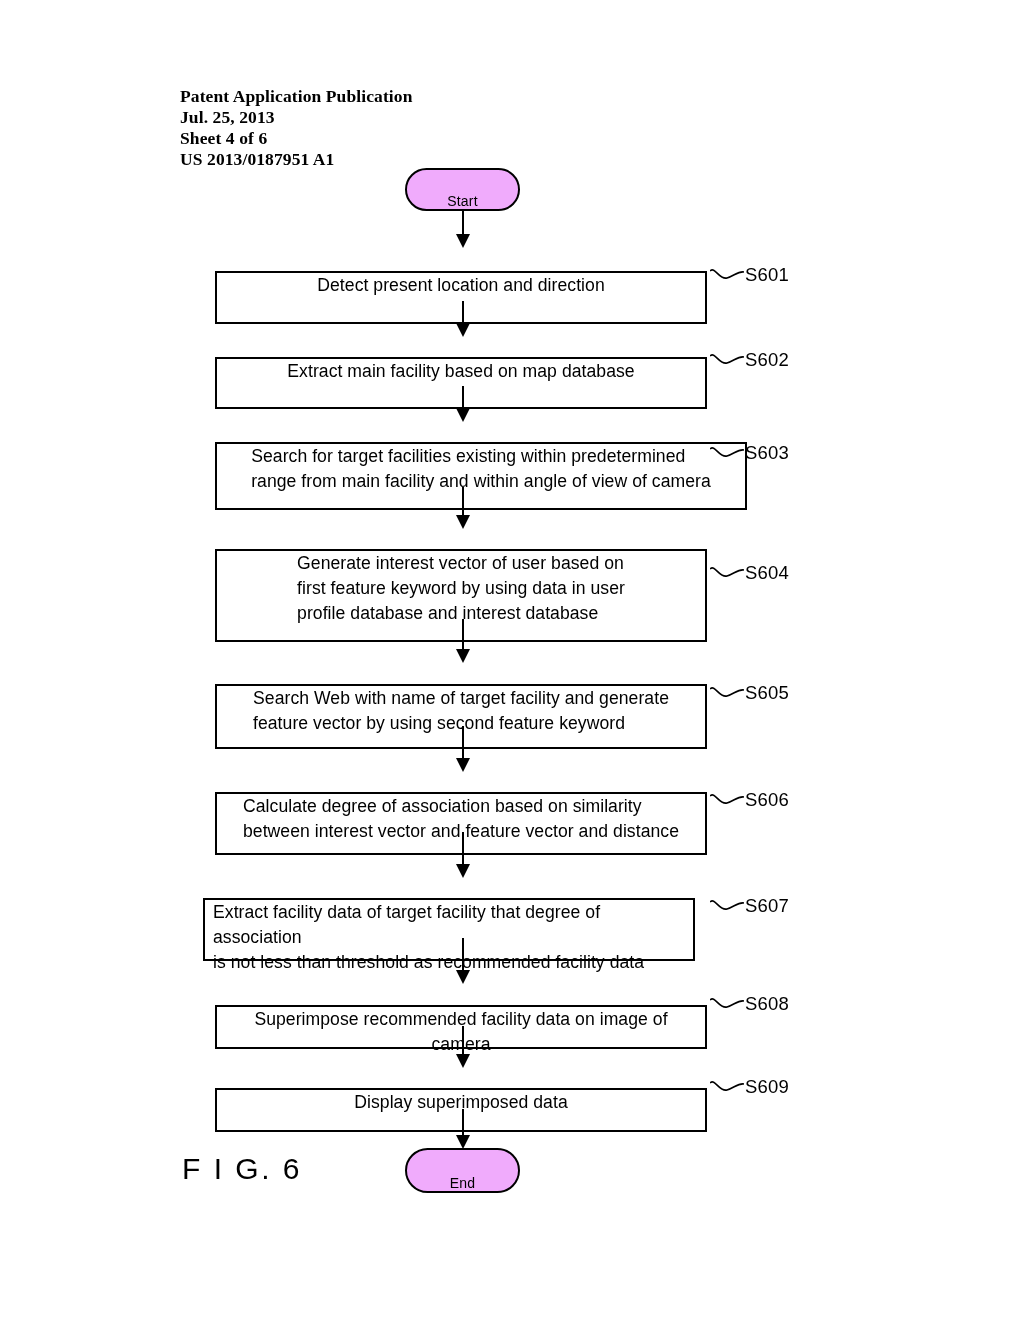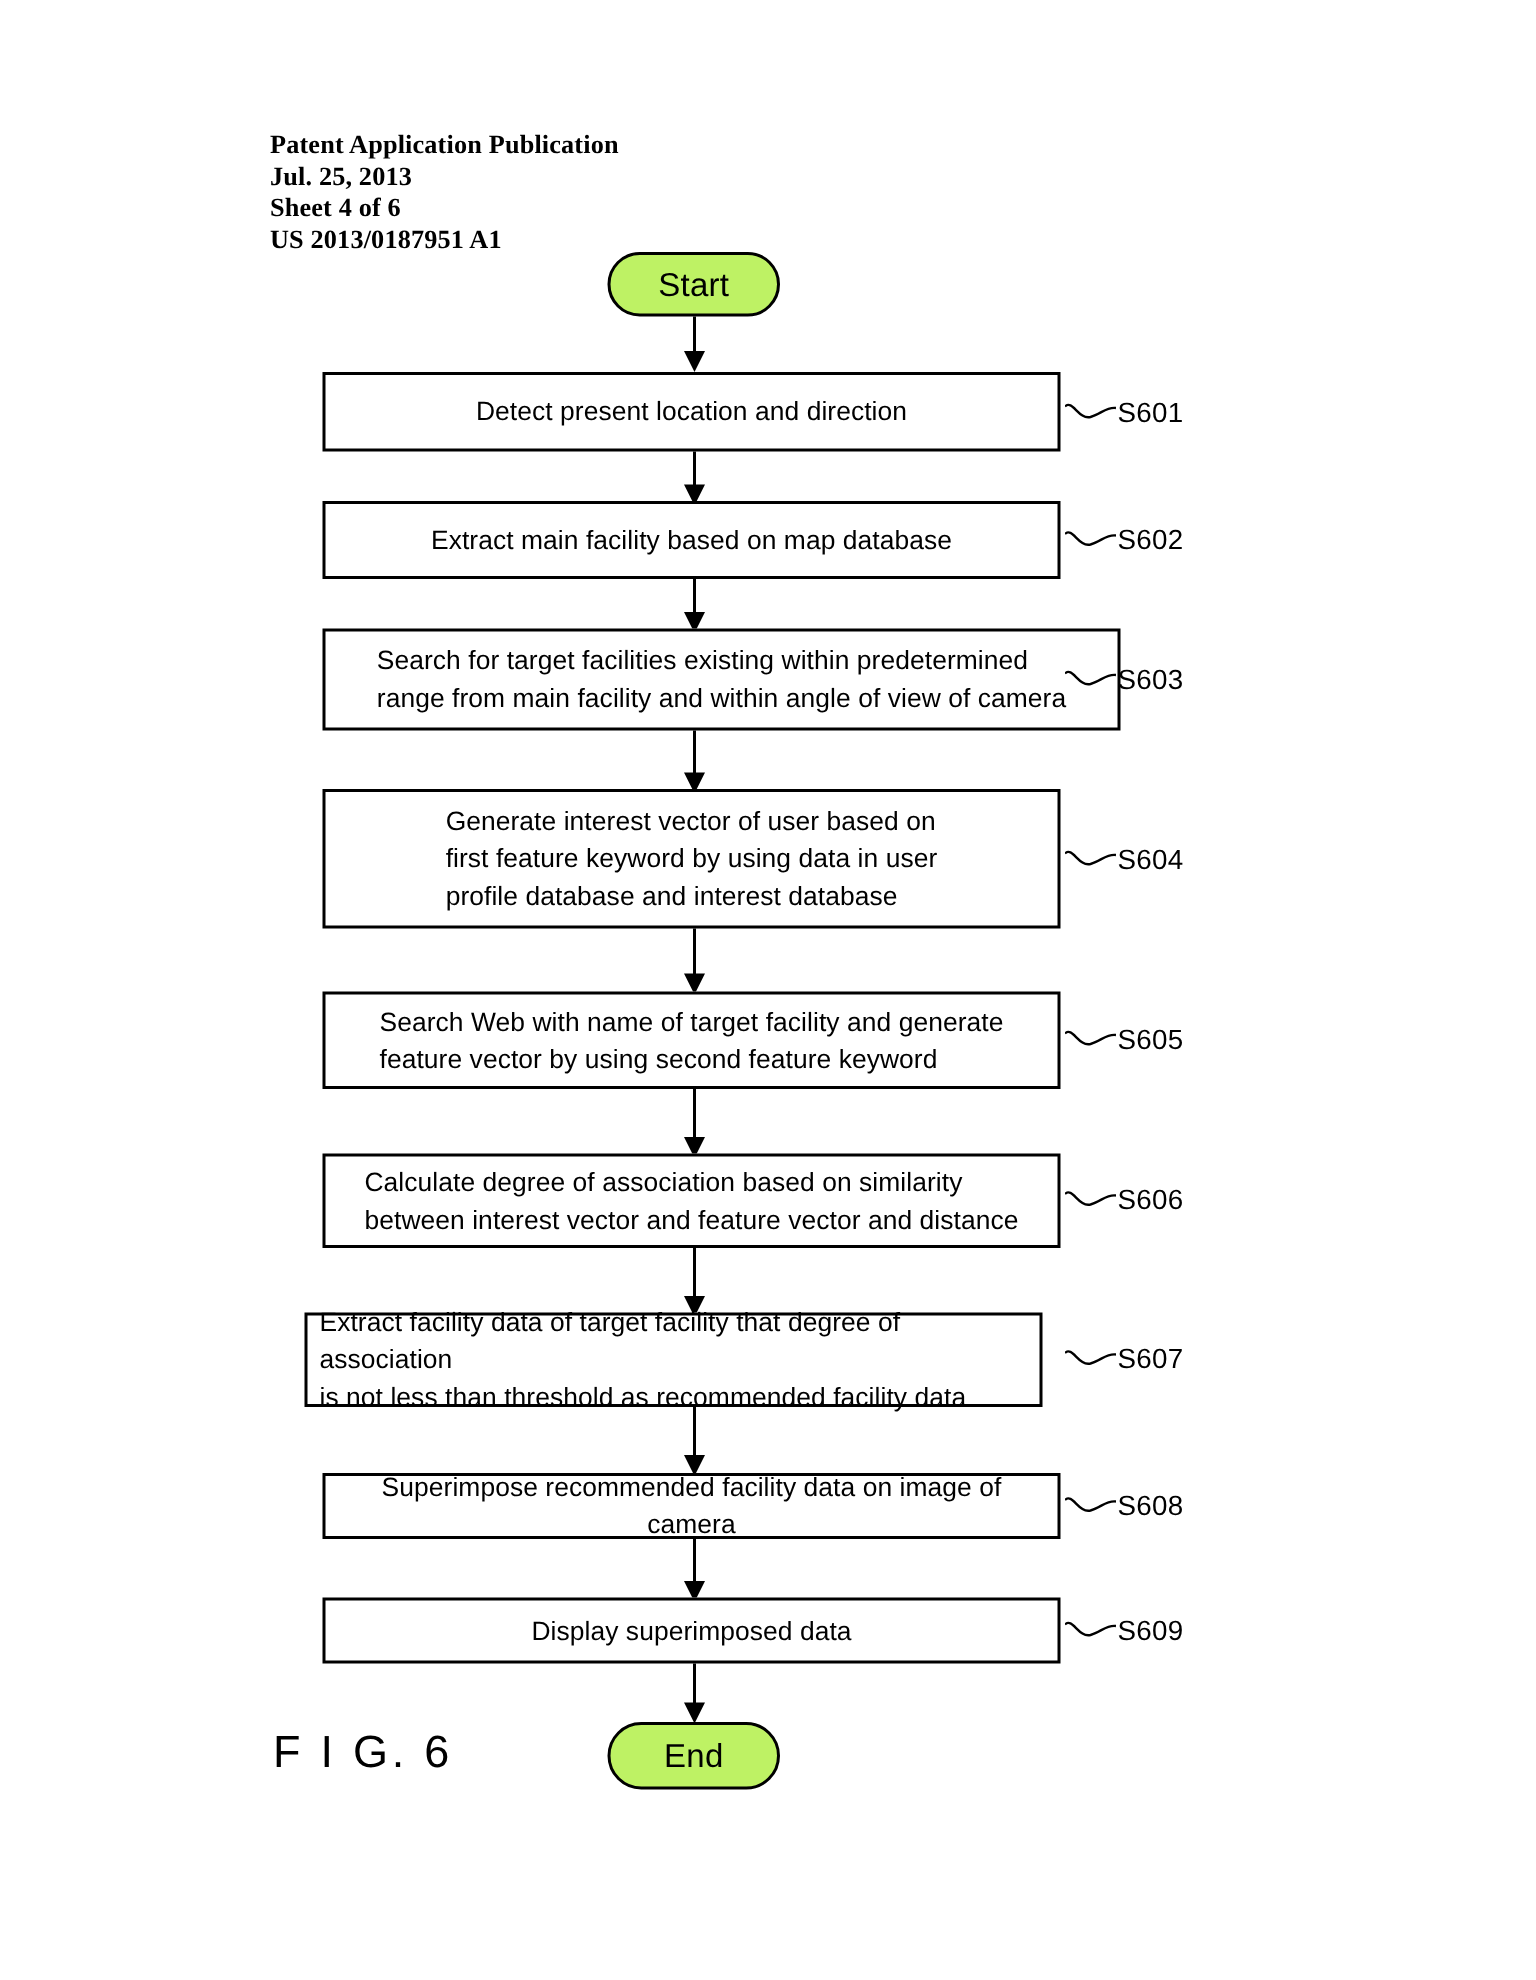--- a/index.html
+++ b/index.html
@@ -46,36 +46,36 @@
     height: 1320px;
   }
 
   
   .terminal {
     position: absolute;
     box-sizing: border-box;
     border: 2.4px solid #000;
     border-radius: 999px;
     display: flex;
-    align-items: center;
+    align-items: flex-end;
     justify-content: center;
-    font-size: 22px;
+    font-size: 14px;
     letter-spacing: 0.2px;
-    background: #bef264;
+    background: #f0abfc;
   }
 
   
   .pbox {
     position: absolute;
     box-sizing: border-box;
     border: 2.6px solid #000;
     background: #fff;
     display: flex;
-    align-items: center;
     justify-content: center;
+    margin-top: 23px;
   }
   .pbox .ptext {
     font-size: 17.6px;
     line-height: 25px;
     text-align: center;
     letter-spacing: 0.05px;
     white-space: pre-line;
     padding: 0 8px;
   }
   .pbox.align-left .ptext {

